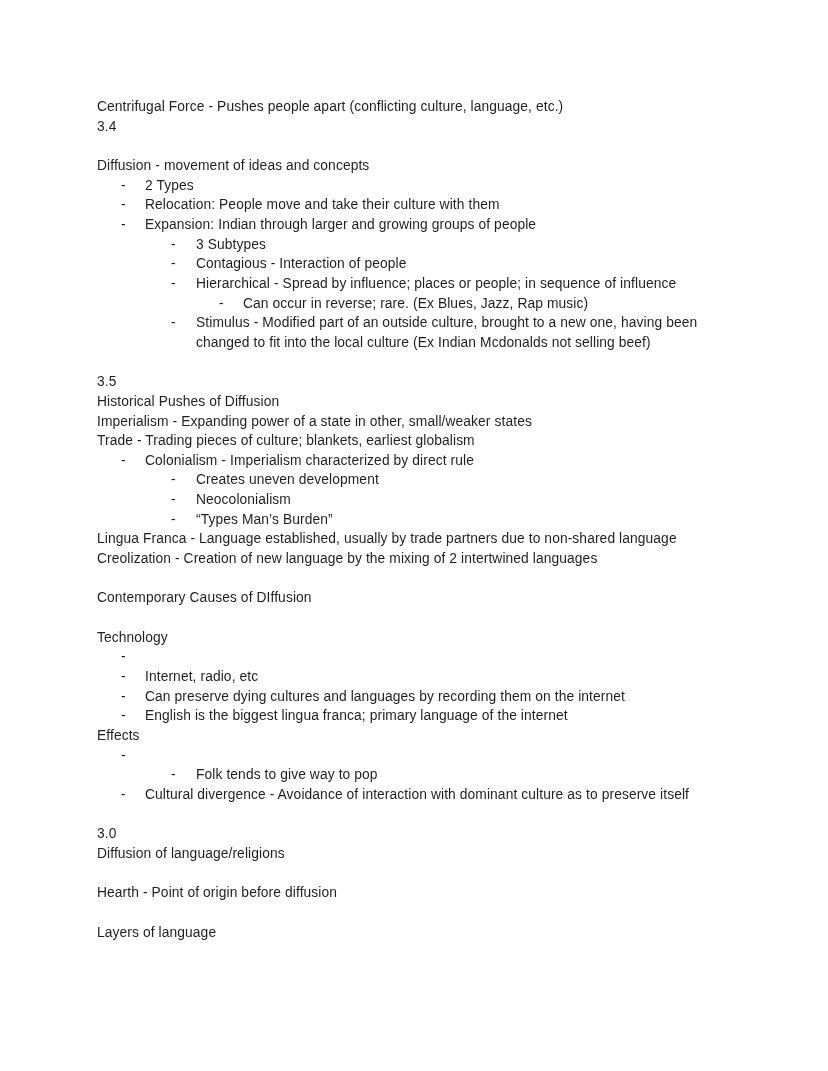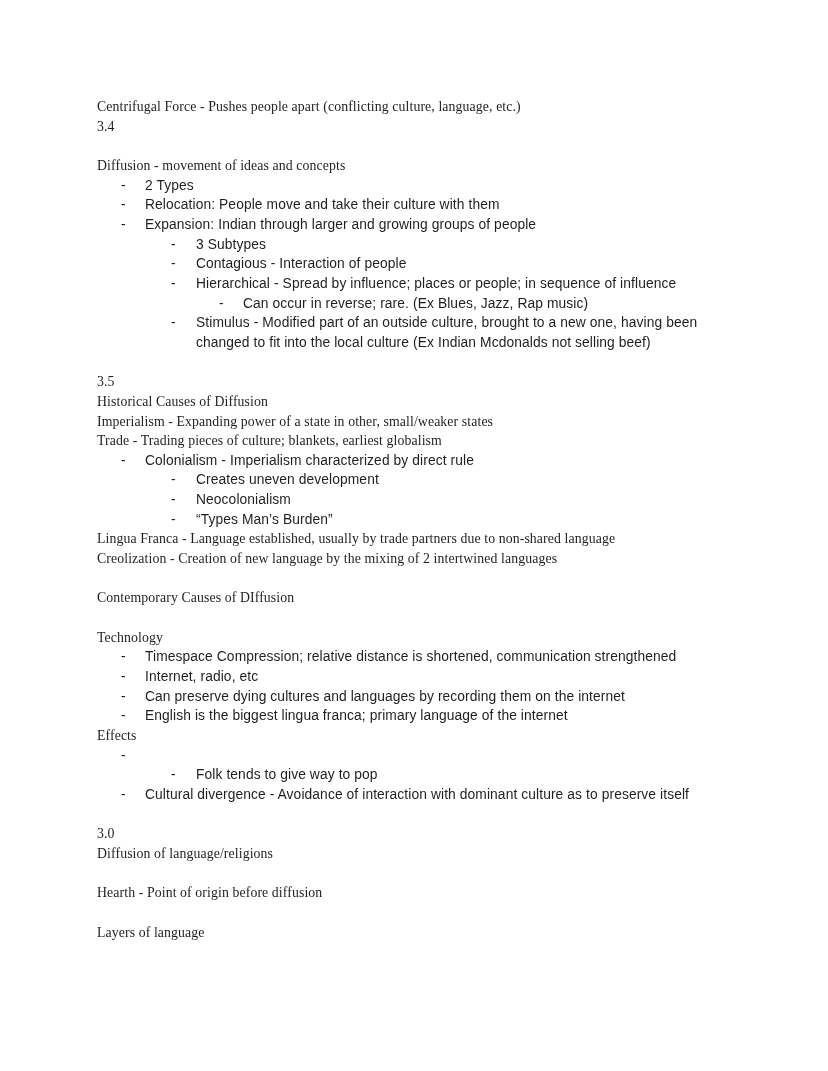--- a/index.html
+++ b/index.html
@@ -32,21 +32,21 @@
   .line {
     position: relative;
     height: 19.66px;
     line-height: 19.66px;
     white-space: nowrap;
   }
   .line .dash {
     position: absolute;
     top: 0;
   }
-  .lvl0 { padding-left: 0; font-family: Liberation Serif, serif; }
+  .lvl0 { padding-left: 0; }
   .lvl1 { padding-left: 48px; }
   .lvl1 .dash { left: 24px; }
   .lvl2 { padding-left: 99px; }
   .lvl2 .dash { left: 74px; }
   .lvl3 { padding-left: 146px; }
   .lvl3 .dash { left: 122px; }
   .blank { }
 </style>
 </head>
 <body>
@@ -62,34 +62,34 @@
         <div class="line lvl1"><span class="dash">-</span><span class="txt">Relocation: People move and take their culture with them</span></div>
         <div class="line lvl1"><span class="dash">-</span><span class="txt">Expansion: Indian through larger and growing groups of people</span></div>
         <div class="line lvl2"><span class="dash">-</span><span class="txt">3 Subtypes</span></div>
         <div class="line lvl2"><span class="dash">-</span><span class="txt">Contagious - Interaction of people</span></div>
         <div class="line lvl2"><span class="dash">-</span><span class="txt">Hierarchical - Spread by influence; places or people; in sequence of influence</span></div>
         <div class="line lvl3"><span class="dash">-</span><span class="txt">Can occur in reverse; rare. (Ex Blues, Jazz, Rap music)</span></div>
         <div class="line lvl2"><span class="dash">-</span><span class="txt">Stimulus - Modified part of an outside culture, brought to a new one, having been</span></div>
         <div class="line lvl2"><span class="txt">changed to fit into the local culture (Ex Indian Mcdonalds not selling beef)</span></div>
         <div class="line lvl0 blank"></div>
         <div class="line lvl0"><span class="txt">3.5</span></div>
-        <div class="line lvl0"><span class="txt">Historical Causes of Diffusion</span></div>
+        <div class="line lvl0"><span class="txt">Historical Pushes of Diffusion</span></div>
         <div class="line lvl0"><span class="txt">Imperialism - Expanding power of a state in other, small/weaker states</span></div>
         <div class="line lvl0"><span class="txt">Trade - Trading pieces of culture; blankets, earliest globalism</span></div>
         <div class="line lvl1"><span class="dash">-</span><span class="txt">Colonialism - Imperialism characterized by direct rule</span></div>
         <div class="line lvl2"><span class="dash">-</span><span class="txt">Creates uneven development</span></div>
         <div class="line lvl2"><span class="dash">-</span><span class="txt">Neocolonialism</span></div>
         <div class="line lvl2"><span class="dash">-</span><span class="txt">“Types Man’s Burden”</span></div>
         <div class="line lvl0"><span class="txt">Lingua Franca - Language established, usually by trade partners due to non-shared language</span></div>
         <div class="line lvl0"><span class="txt">Creolization - Creation of new language by the mixing of 2 intertwined languages</span></div>
         <div class="line lvl0 blank"></div>
         <div class="line lvl0"><span class="txt">Contemporary Causes of DIffusion</span></div>
         <div class="line lvl0 blank"></div>
         <div class="line lvl0"><span class="txt">Technology</span></div>
-        <div class="line lvl1"><span class="dash">-</span><span class="txt">Timespace Compression; relative distance is shortened, communication strengthened</span></div>
+        <div class="line lvl1"><span class="dash">-</span></div>
         <div class="line lvl1"><span class="dash">-</span><span class="txt">Internet, radio, etc</span></div>
         <div class="line lvl1"><span class="dash">-</span><span class="txt">Can preserve dying cultures and languages by recording them on the internet</span></div>
         <div class="line lvl1"><span class="dash">-</span><span class="txt">English is the biggest lingua franca; primary language of the internet</span></div>
         <div class="line lvl0"><span class="txt">Effects</span></div>
         <div class="line lvl1"><span class="dash">-</span></div>
         <div class="line lvl2"><span class="dash">-</span><span class="txt">Folk tends to give way to pop</span></div>
         <div class="line lvl1"><span class="dash">-</span><span class="txt">Cultural divergence - Avoidance of interaction with dominant culture as to preserve itself</span></div>
         <div class="line lvl0 blank"></div>
         <div class="line lvl0"><span class="txt">3.0</span></div>
         <div class="line lvl0"><span class="txt">Diffusion of language/religions</span></div>

